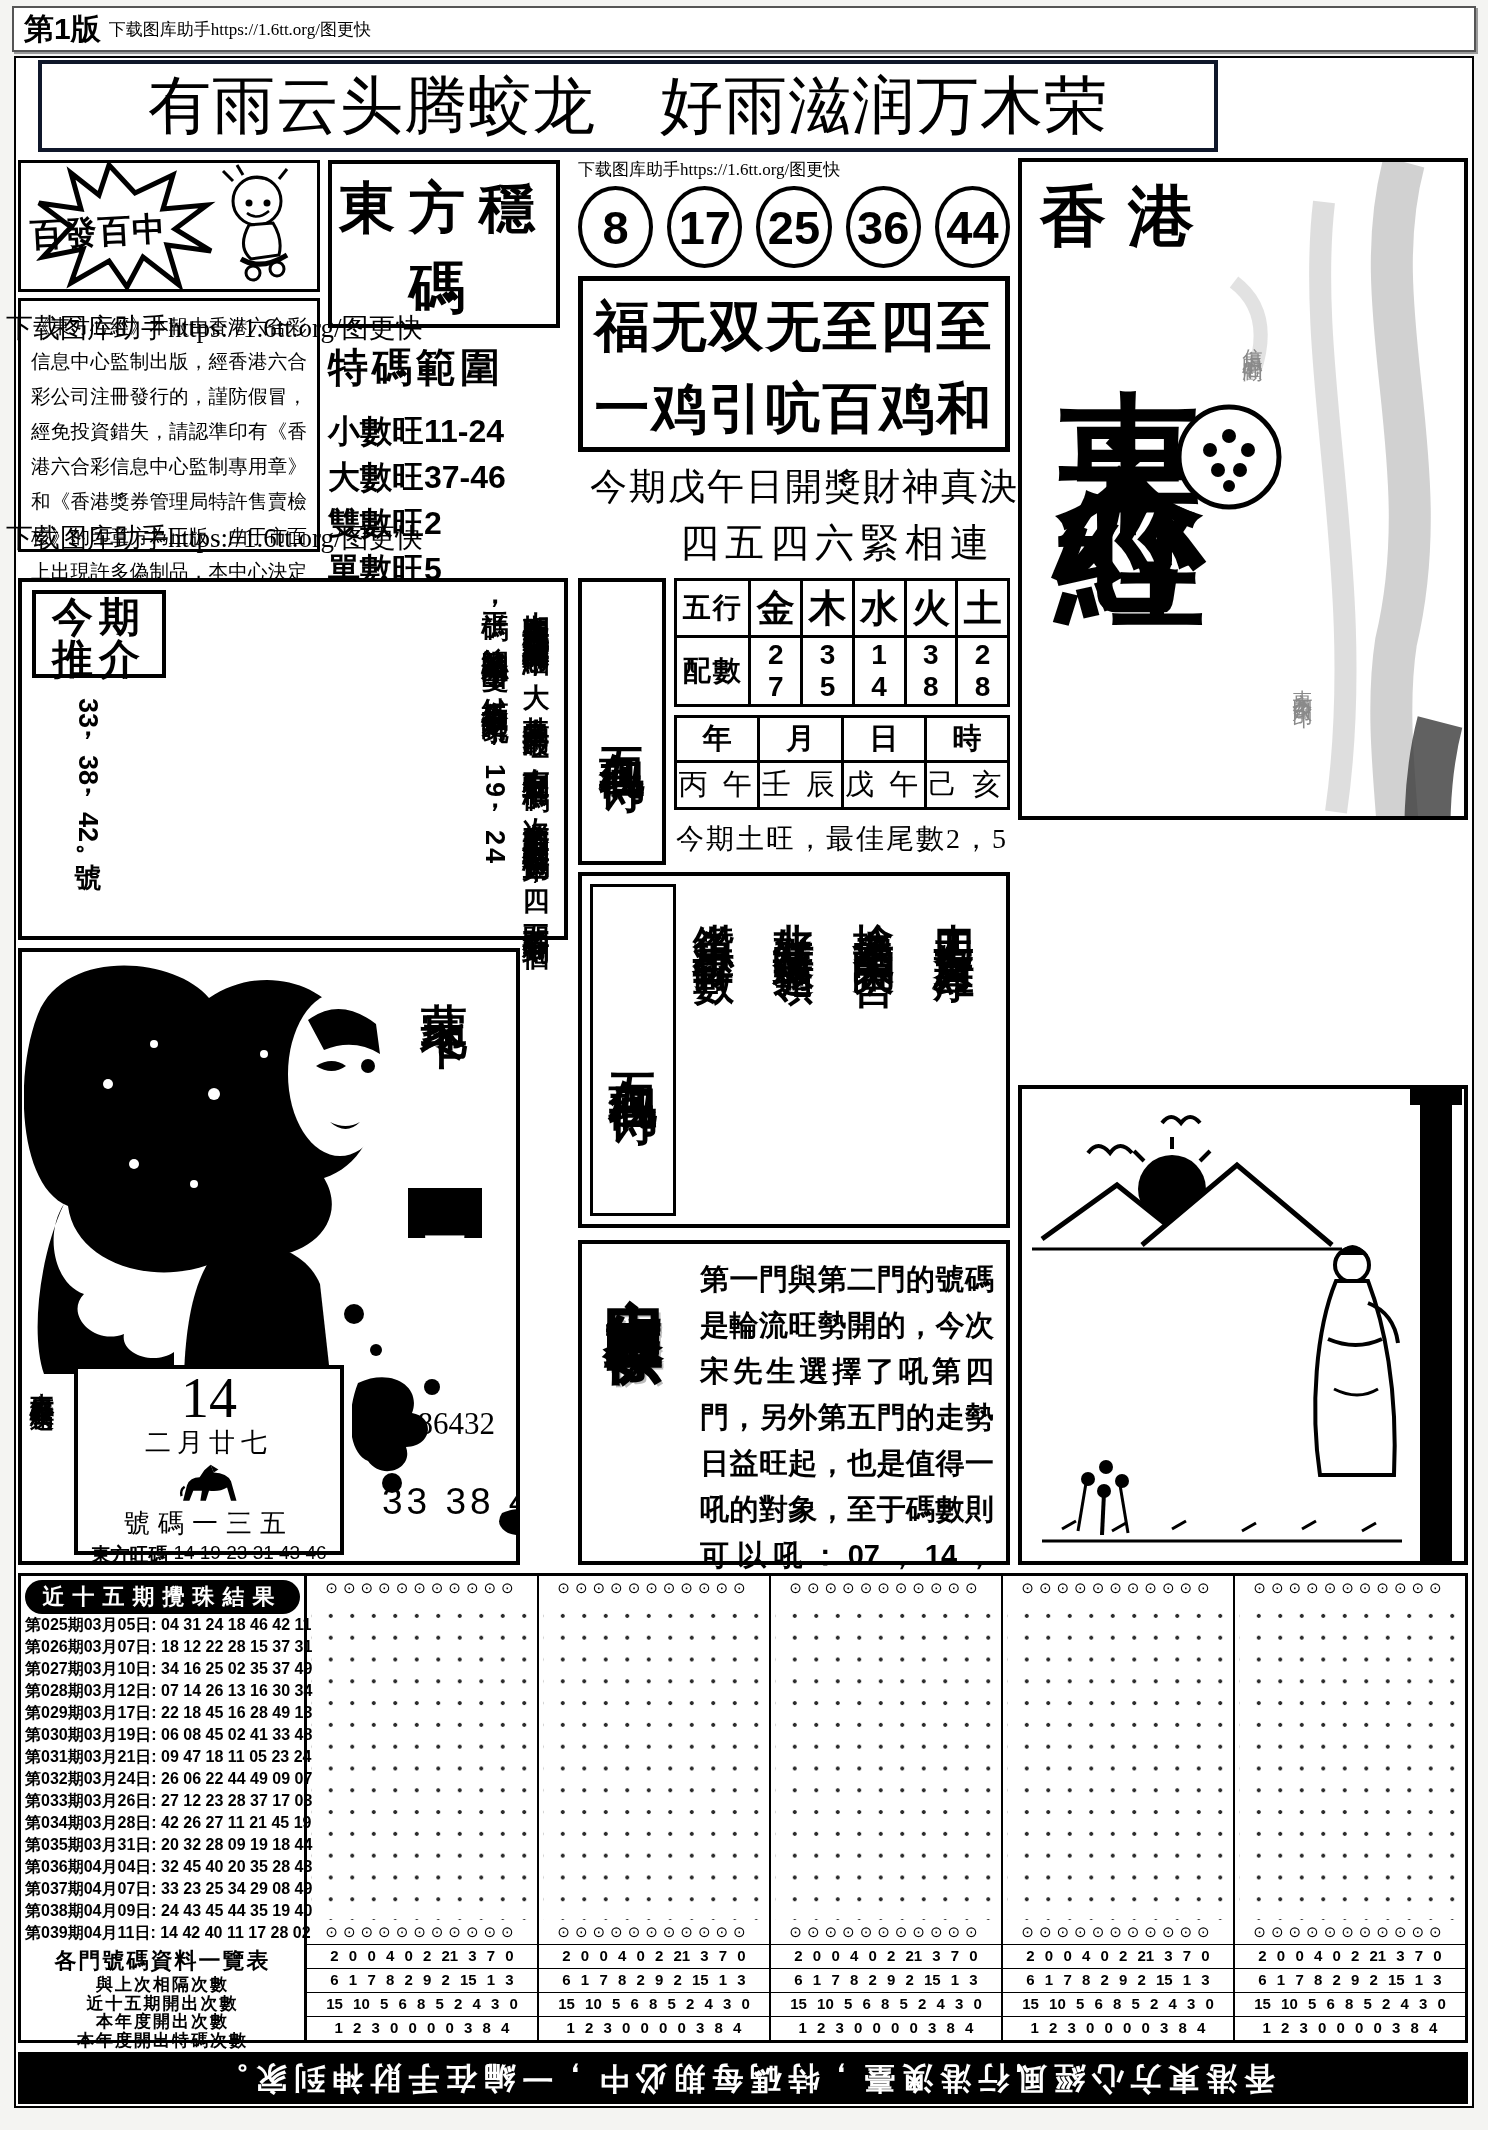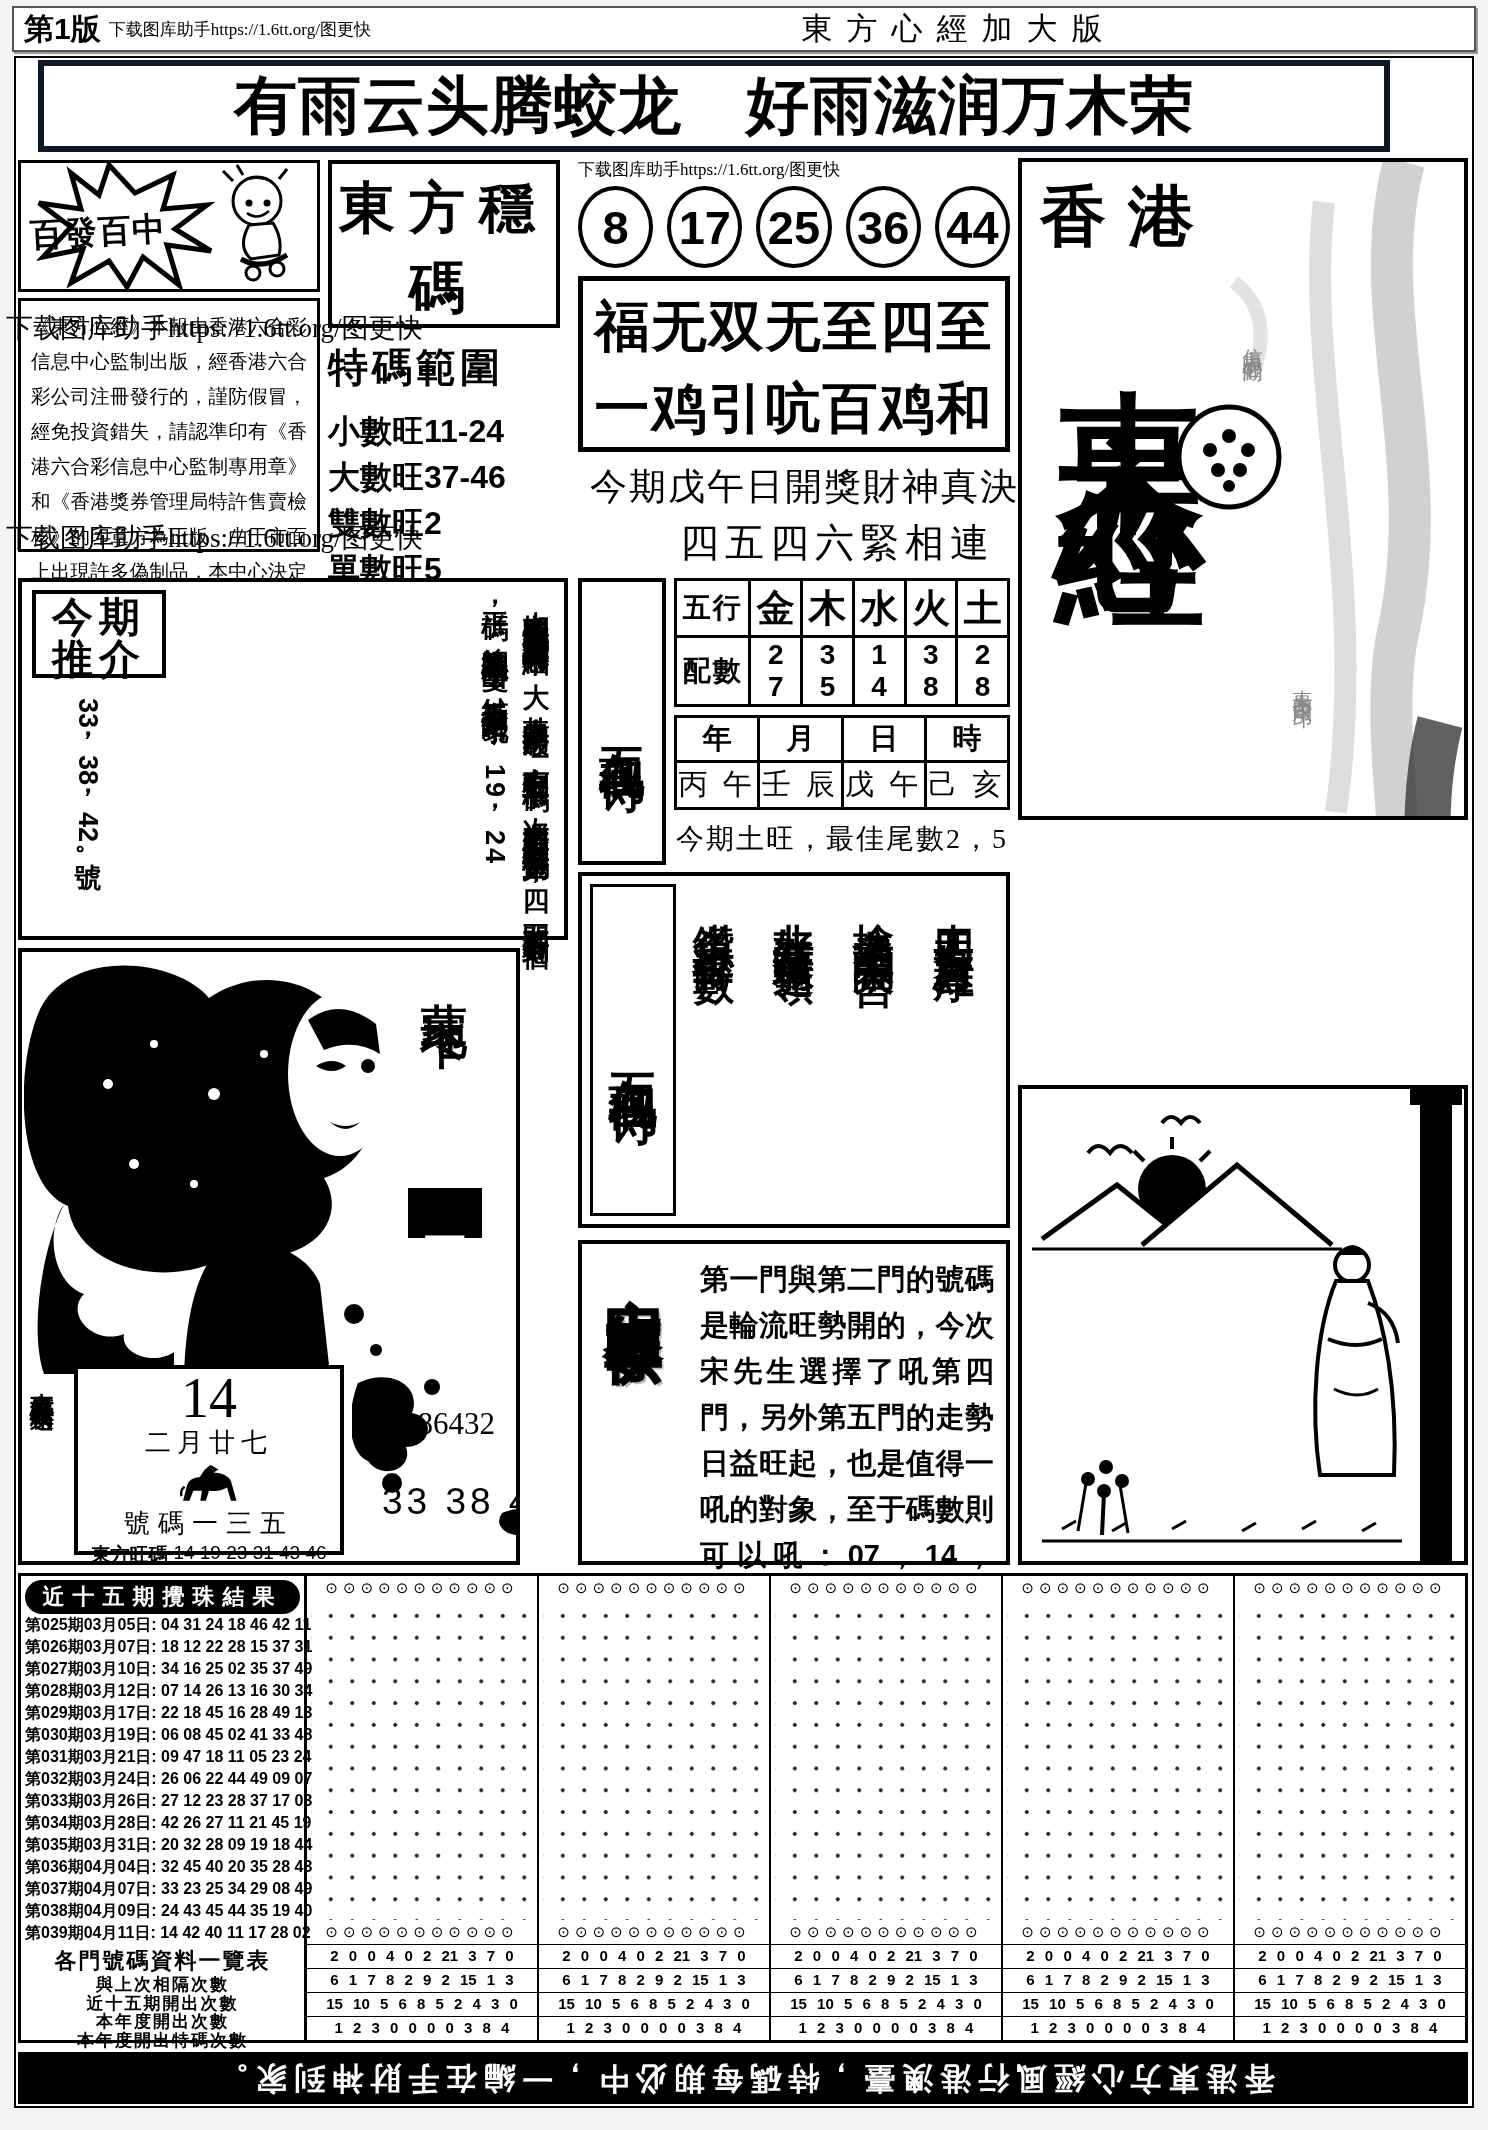--- a/index.html
+++ b/index.html
@@ -12,22 +12,22 @@
 
   
   .header{left:12px;top:6px;width:1464px;height:46px;border:2px solid #555;background:#fff;
           box-shadow:2px 2px 0 #999;display:flex;align-items:center;padding:8px 10px;}
   .edition{font-size:30px;font-weight:900;}
   .helper-sm{font-size:17px;font-family:"Liberation Serif",serif;margin-left:8px;}
   .masthead{position:absolute;left:430px;right:0;text-align:center;font-size:31px;letter-spacing:14px;font-weight:500;}
 
   .frame{left:14px;top:56px;width:1460px;height:2052px;border:2px solid #000;background:#fff;}
 
-  .headline{left:38px;top:60px;width:1352px;height:92px;border:6px solid #0f172a;background:#fff;
-            font-size:63px;font-weight:700;letter-spacing:1px;}
+  .headline{left:38px;top:60px;width:1180px;height:92px;border:4px solid #0f172a;background:#fff;
+            font-size:63px;font-weight:400;letter-spacing:1px;}
 
   
   .badge-box{left:18px;top:160px;width:302px;height:132px;border:3px solid #000;background:#fff;}
   .badge-label{left:30px;top:210px;font-size:33px;font-weight:900;transform:rotate(-3deg);letter-spacing:1px;}
   .disc-box{left:18px;top:298px;width:302px;height:254px;border:3px solid #000;background:#fff;
             font-family:"Liberation Serif",serif;font-size:19.5px;line-height:35px;padding:8px 10px;text-align:justify;}
   .wm1{left:6px;top:310px;font-size:27px;font-family:"Liberation Serif",serif;z-index:5;}
   .wm2{left:6px;top:520px;font-size:27px;font-family:"Liberation Serif",serif;z-index:5;}
 
   
@@ -135,21 +135,20 @@
               transform:rotate(180deg);white-space:nowrap;}
 </style>
 </head>
 <body>
 
 <div class="abs frame"></div>
 
 <div class="abs header">
   <span class="edition">第1版</span>
   <span class="helper-sm">下载图库助手https://1.6tt.org/图更快</span>
-  <span class="masthead">東方心經加大版</span>
 </div>
 
 <div class="abs headline center">有雨云头腾蛟龙　好雨滋润万木荣</div>
 
 <div class="abs badge-box">
   <svg width="302" height="126" viewBox="0 0 302 126">
     <polygon points="150,2 176,30 214,12 204,46 248,42 216,66 252,88 208,82 220,122 184,94 168,124 150,98 112,120 124,86 84,94 112,64 80,40 122,46 112,10 140,32" fill="#fff" stroke="#000" stroke-width="5" transform="translate(-62,0)"></polygon>
     <g>
       <circle cx="236" cy="38" r="24" fill="#fff" stroke="#000" stroke-width="3"></circle>
       <path d="M214,26 Q236,4 258,26 Q250,16 236,16 Q222,16 214,26 Z" fill="#000"></path>

